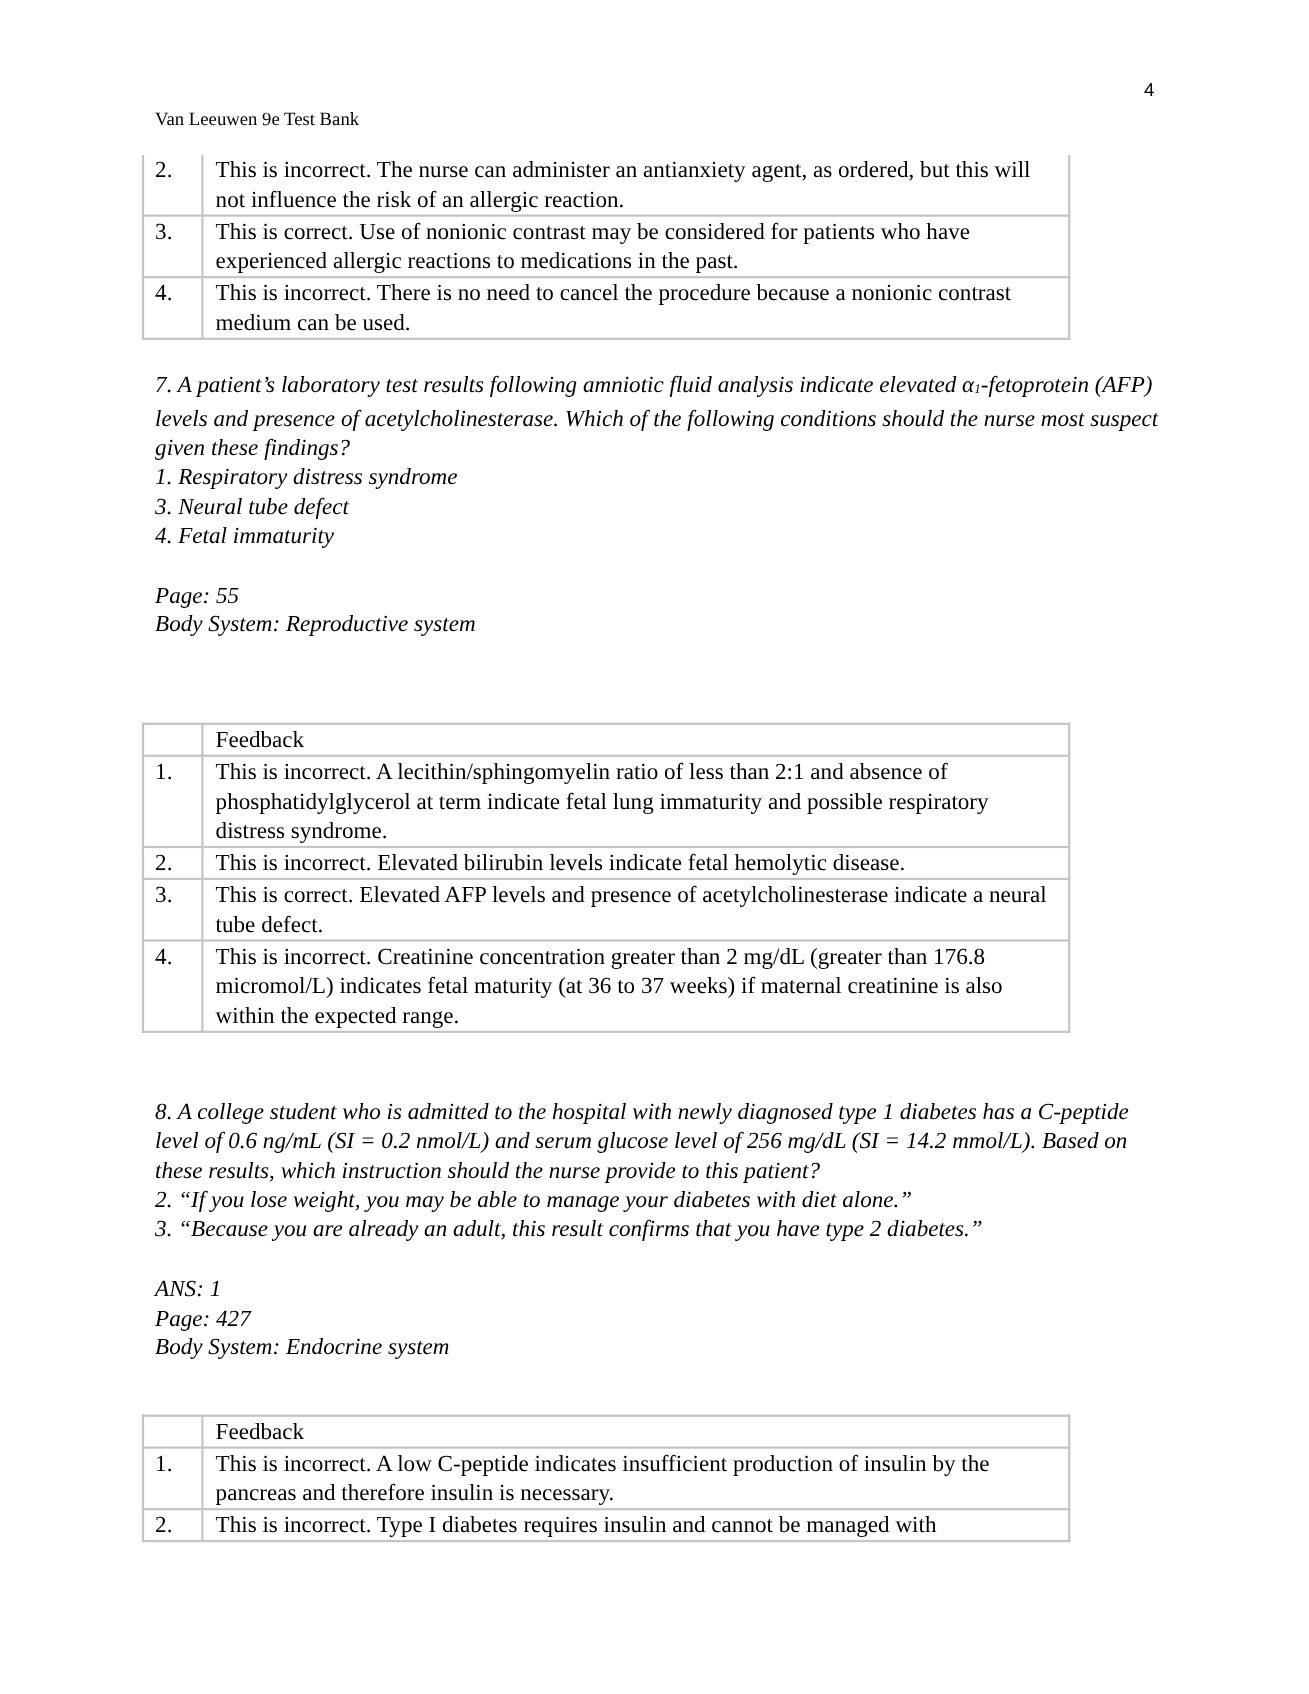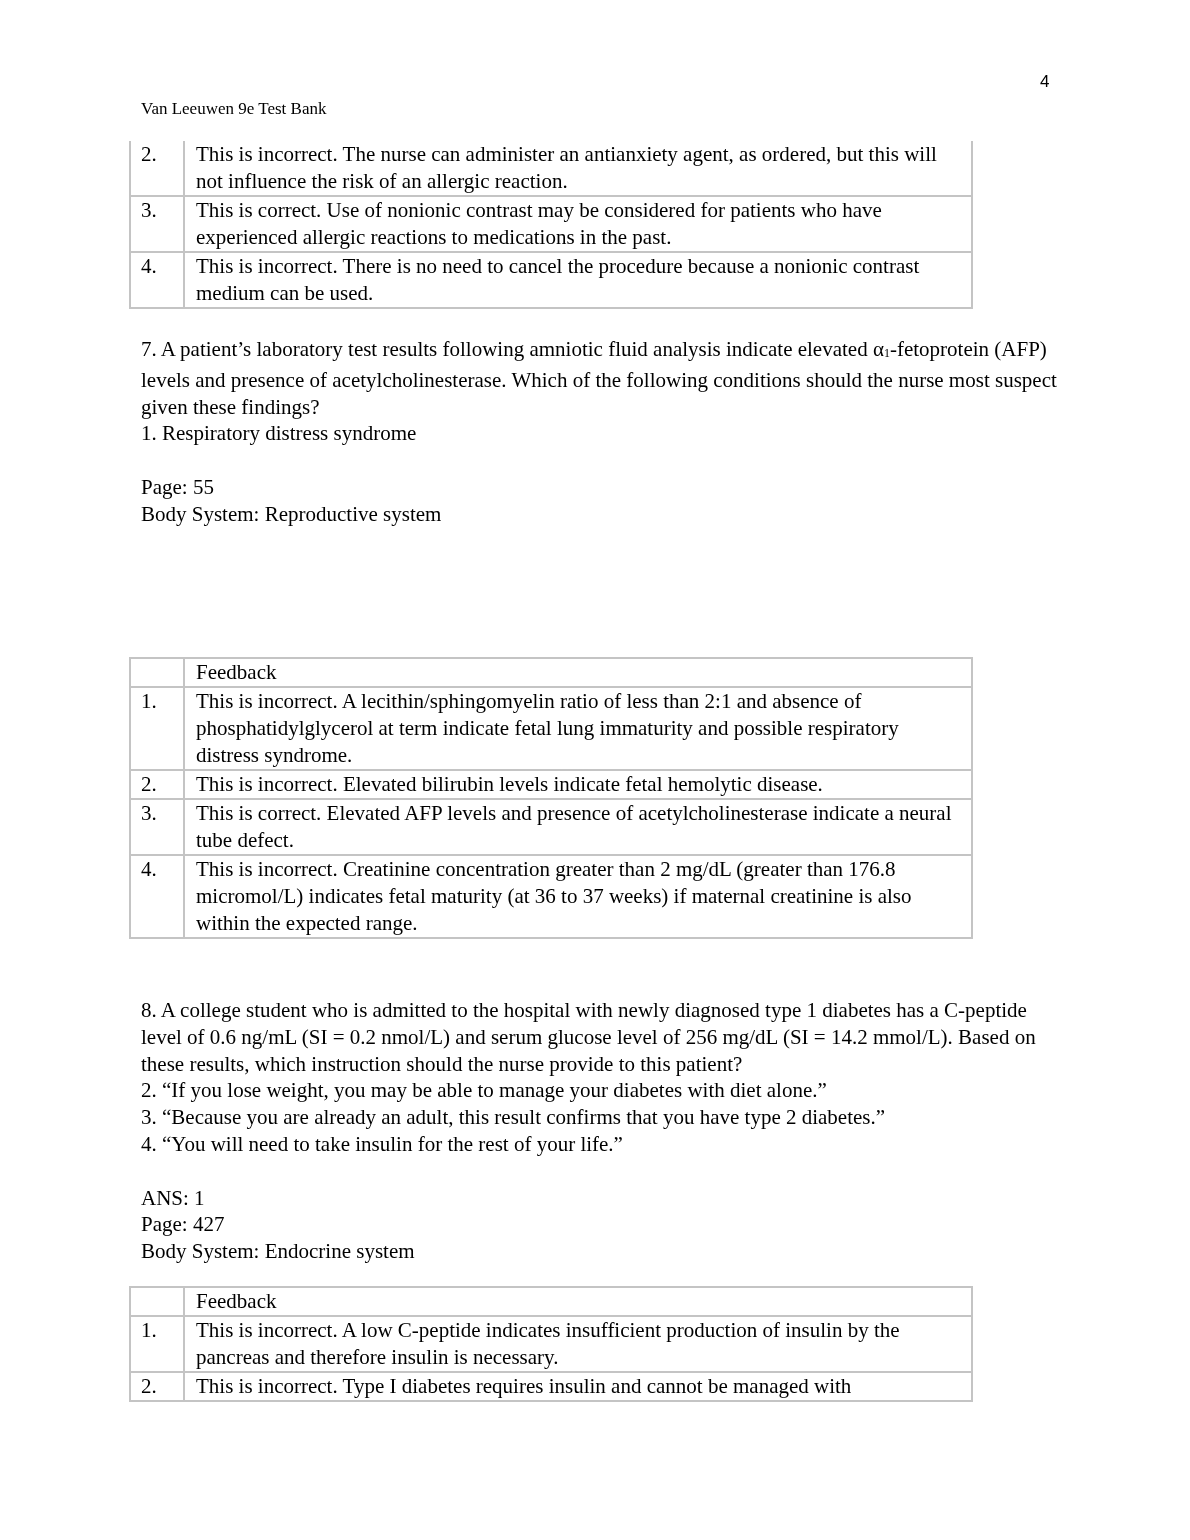--- a/index.html
+++ b/index.html
@@ -27,21 +27,21 @@
     border: 2px solid #c4c4c4;
     vertical-align: top;
     padding: 0 8px 0 11px;
   }
   .fb-table td.num { width: 42px; padding-left: 10px; padding-right: 0; }
   .fb-table.cont tr:first-child td { border-top: none; }
   .block {
     position: absolute; left: 141px; width: 920px;
     font-size: 21px; line-height: 26.8px;
   }
-  .block p { margin: 0; }
+  .block p { margin: 0; font-style: italic; }
   .spacer { height: 26.8px; }
   sub.sm { font-size: 12px; vertical-align: -1px; }
 </style>
 </head>
 <body>
 
 <div class="page-number">4</div>
 <div class="running-header">Van Leeuwen 9e Test Bank</div>
 
 <table class="fb-table cont" style="top:141px;">
@@ -57,20 +57,22 @@
   <tr>
     <td class="num">4.</td>
     <td>This is incorrect. There is no need to cancel the procedure because a nonionic contrast medium can be used.</td>
   </tr>
 </tbody>
   </table>
 
 <div class="block" style="top:336px;">
   <p><span>7. A patient’s laboratory test results following amniotic fluid analysis indicate elevated α</span><sub class="sm">1</sub><span>-fetoprotein (AFP) levels and presence of acetylcholinesterase. Which of the following conditions should the nurse most suspect given these findings?</span></p>
   <p>1. Respiratory distress syndrome</p>
+  <p>3. Neural tube defect</p>
+  <p>4. Fetal immaturity</p>
   <div class="spacer"></div>
   <p>Page: 55</p>
   <p>Body System: Reproductive system</p>
 </div>
 
 <table class="fb-table" style="top:657px;">
   <tbody>
       <tr>
     <td class="num"></td>
     <td>Feedback</td>
@@ -91,21 +93,20 @@
     <td class="num">4.</td>
     <td>This is incorrect. Creatinine concentration greater than 2 mg/dL (greater than 176.8 micromol/L) indicates fetal maturity (at 36 to 37 weeks) if maternal creatinine is also within the expected range.</td>
   </tr>
 </tbody>
   </table>
 
 <div class="block" style="top:997px;">
   <p>8. A college student who is admitted to the hospital with newly diagnosed type 1 diabetes has a C-peptide level of 0.6 ng/mL (SI = 0.2 nmol/L) and serum glucose level of 256 mg/dL (SI = 14.2 mmol/L). Based on these results, which instruction should the nurse provide to this patient?</p>
   <p>2. “If you lose weight, you may be able to manage your diabetes with diet alone.”</p>
   <p>3. “Because you are already an adult, this result confirms that you have type 2 diabetes.”</p>
-  <p>4. “You will need to take insulin for the rest of your life.”</p>
   <div class="spacer"></div>
   <p>ANS: 1</p>
   <p>Page: 427</p>
   <p>Body System: Endocrine system</p>
 </div>
 
 <table class="fb-table" style="top:1286px;">
   <tbody>
       <tr>
     <td class="num"></td>

